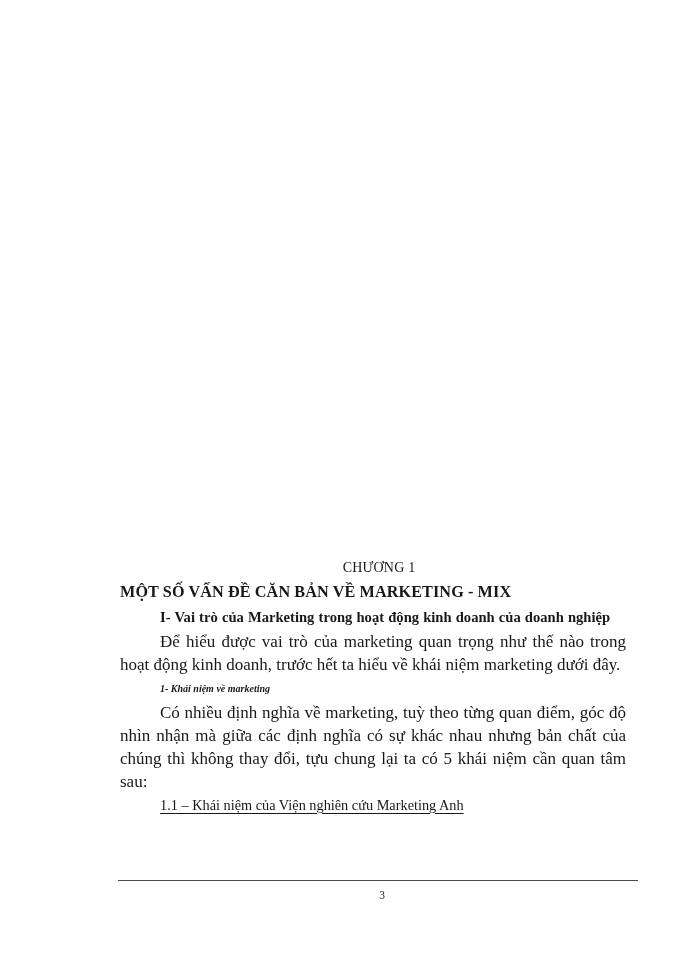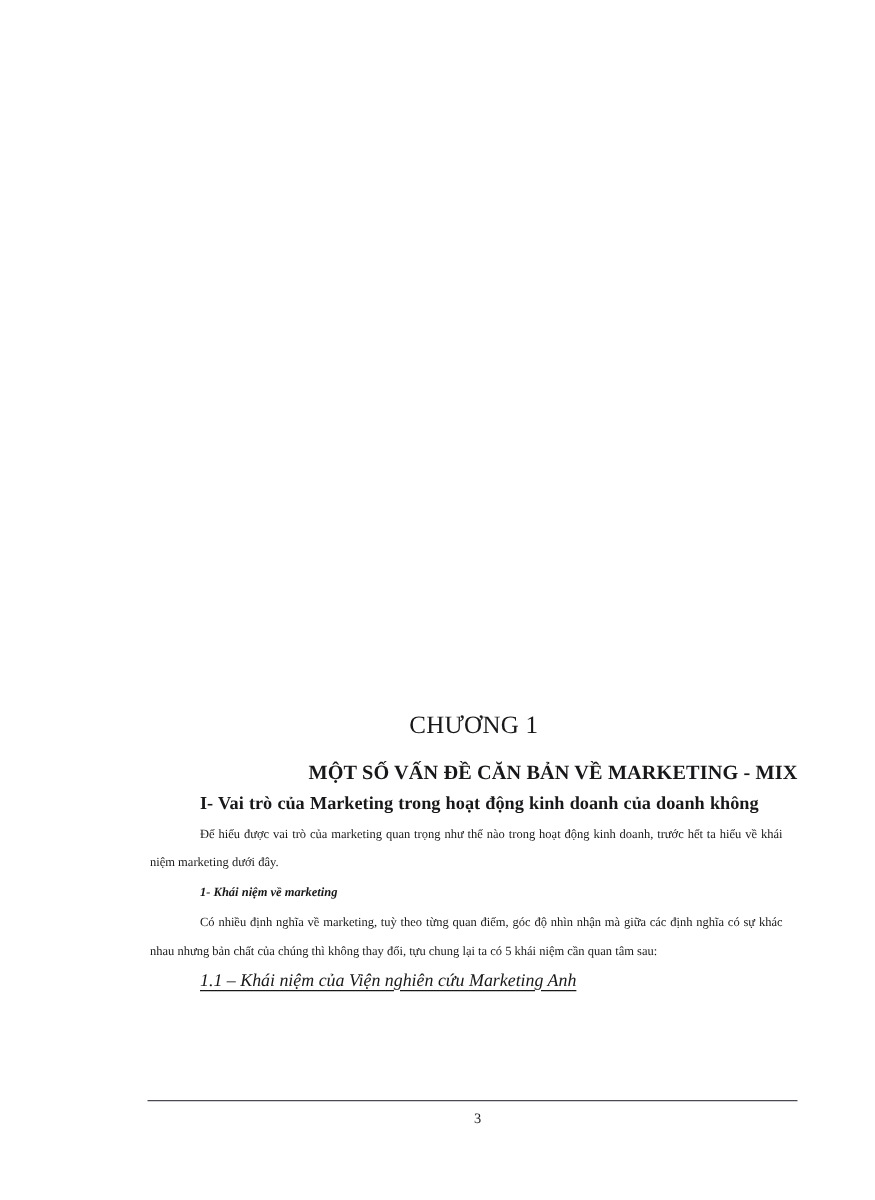--- a/index.html
+++ b/index.html
@@ -18,45 +18,45 @@
   }
   
   .content {
     position: absolute;
     left: 120px;
     top: 554px;
     width: 518px;
   }
   .chapter-label {
     text-align: center;
-    font-size: 20px;
+    font-size: 14px;
     line-height: 21px;
     letter-spacing: .2px;
-    margin: 16px;
+    margin: 3px;
   }
   .doc-title {
-    text-align: right;
+    text-align: left;
     font-weight: bold;
     font-size: 16.2px;
     line-height: 23px;
     letter-spacing: .1px;
     margin: 2px 0 0 0;
   }
   .section-heading {
     font-weight: bold;
     font-size: 14.6px;
     line-height: 22.5px;
     text-align: justify;
     text-align-last: left;
     text-indent: 40px;
     margin: 2px 0 0 0;
     word-spacing: .5px;
   }
   .para {
-    font-size: 10px;
+    font-size: 17px;
     line-height: 23px;
     text-align: justify;
     text-align-last: left;
     text-indent: 40px;
     margin: 1px 12px 0 0;
   }
   .sub-heading {
     font-weight: bold;
     font-style: italic;
     font-size: 10px;
@@ -66,21 +66,20 @@
   }
   .underlined-heading {
     font-size: 14.3px;
     line-height: 23px;
     text-indent: 40px;
     margin: 1px 0 0 0;
   }
   .underlined-heading .u {
     text-decoration: underline;
     text-underline-offset: 2.5px;
-    font-style: italic;
   }
   
   .footer {
     position: absolute;
     left: 118px;
     top: 880px;
     width: 520px;
   }
   .footer-rule {
     height: 1px;
@@ -100,21 +99,21 @@
 <body>
 
 <div class="page">
 
   <div class="content">
 
     <p class="chapter-label">CHƯƠNG 1</p>
 
     <h1 class="doc-title">MỘT SỐ VẤN ĐỀ CĂN BẢN VỀ MARKETING - MIX</h1>
 
-    <h2 class="section-heading">I- Vai trò của Marketing trong hoạt động kinh doanh của doanh không</h2>
+    <h2 class="section-heading">I- Vai trò của Marketing trong hoạt động kinh doanh của doanh nghiệp</h2>
 
     <p class="para">Để hiểu được vai trò của marketing quan trọng như thế nào trong hoạt động kinh doanh, trước hết ta hiểu về khái niệm marketing dưới đây.</p>
 
     <h3 class="sub-heading">1- Khái niệm về marketing</h3>
 
     <p class="para">Có nhiều định nghĩa về marketing, tuỳ theo từng quan điểm, góc độ nhìn nhận mà giữa các định nghĩa có sự khác nhau nhưng bản chất của chúng thì không thay đổi, tựu chung lại ta có 5 khái niệm cần quan tâm  sau:</p>
 
     <p class="underlined-heading"><span class="u">1.1 – Khái niệm của Viện nghiên cứu Marketing Anh </span></p>
 
   </div>

